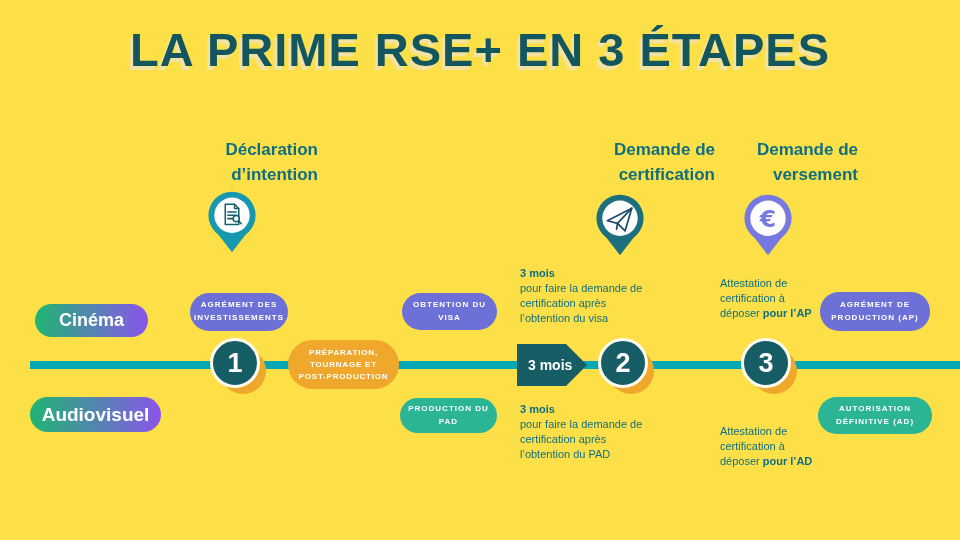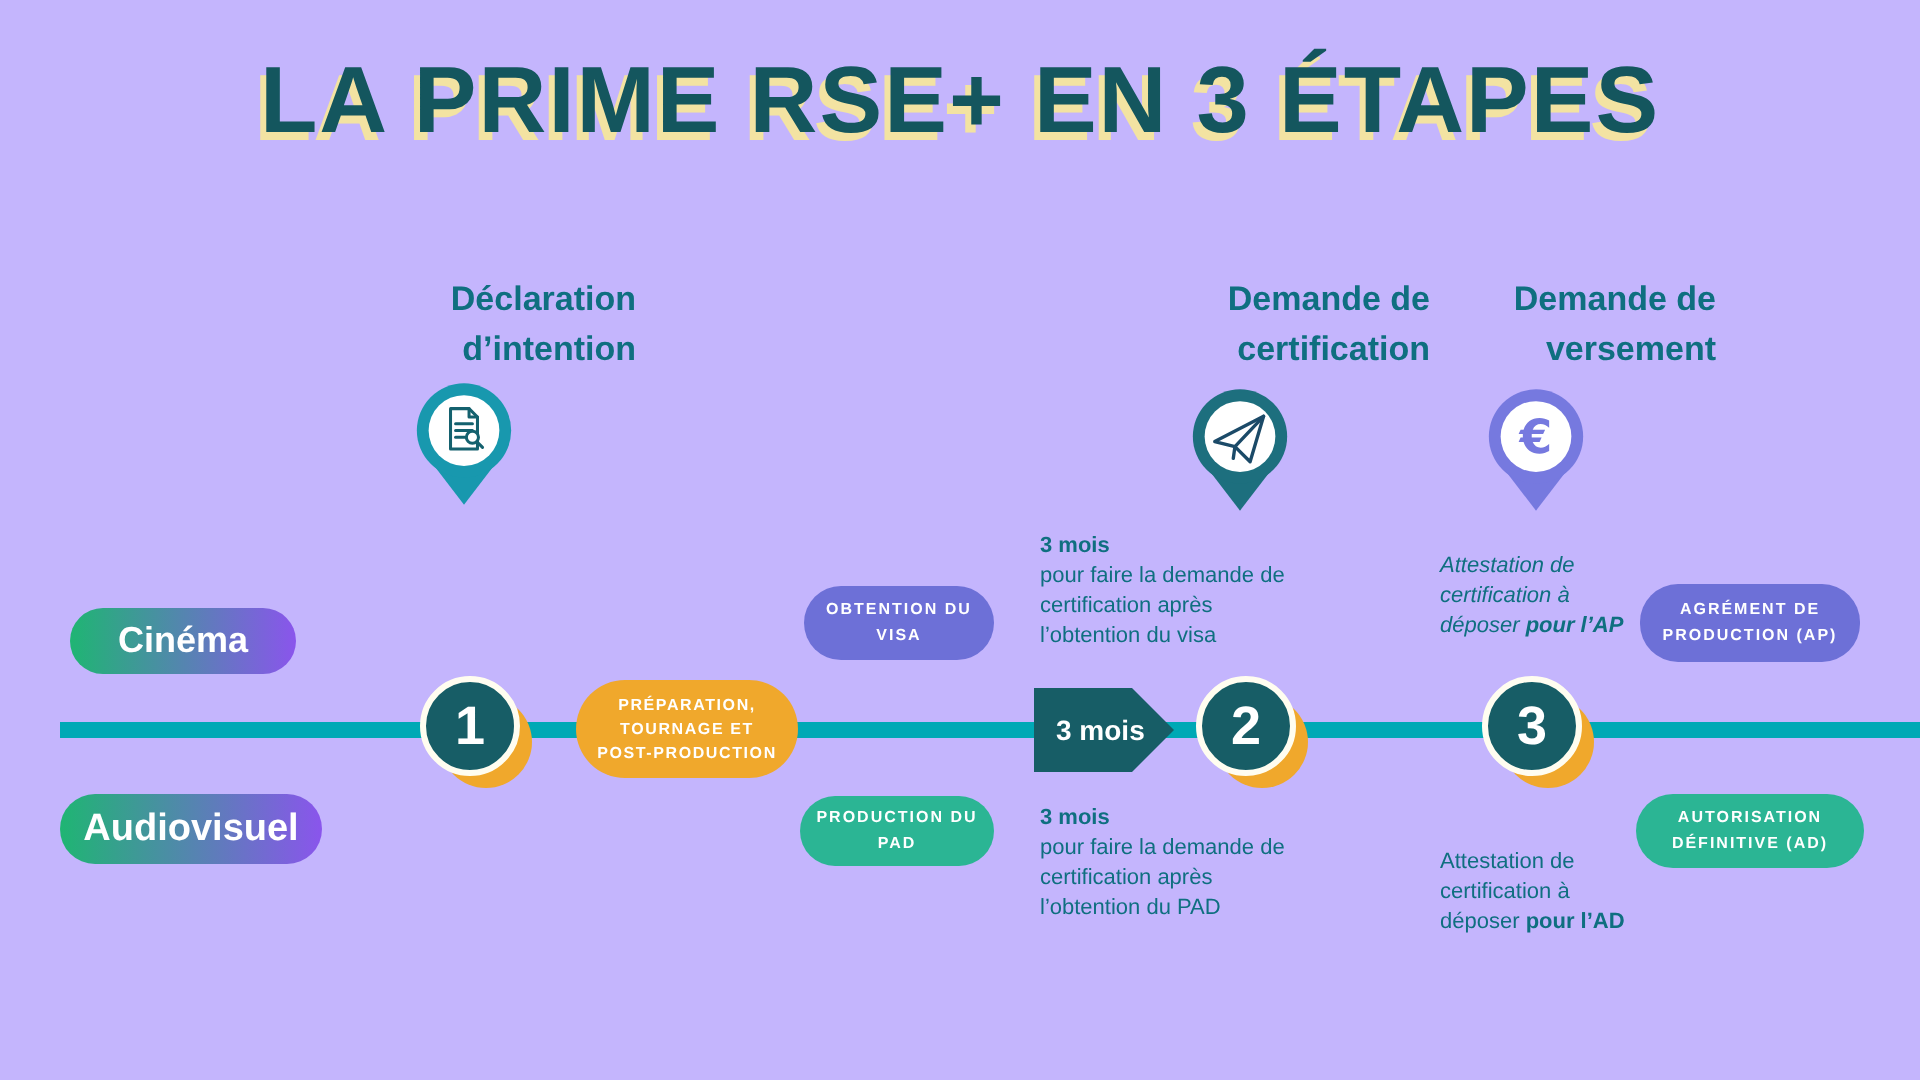--- a/index.html
+++ b/index.html
@@ -1,20 +1,20 @@
 <!DOCTYPE html>
 <html><head>
 <meta charset="utf-8">
 <style>
   * { margin:0; padding:0; box-sizing:border-box; }
   html,body { width:960px; height:540px; }
   body { font-family:"Liberation Sans", sans-serif; }
   .stage {
     position:relative; width:960px; height:540px;
-    background:#c4b5fd; overflow:hidden;
+    background:#fde047; overflow:hidden;
   }
   .title {
     position:absolute; top:22px; left:0; width:960px;
     text-align:center; font-size:47px; font-weight:800;
     color:#14565E; letter-spacing:1px;
     text-shadow:-3px 4px 0 #F3E3A2;
   }
   .step-header {
     position:absolute; text-align:right;
     font-size:17px; font-weight:700; color:#0F6F80; line-height:1.45;
@@ -81,21 +81,21 @@
     position:absolute; width:130px; color:#0F6F80; font-size:11px;
     line-height:1.35;
   }
   .note b { display:block; }
   .note1 { left:520px; top:266px; }
   .note2 { left:520px; top:402px; }
   .attest {
     position:absolute; width:95px; color:#0F6F80; font-size:11px;
     line-height:1.35;
   }
-  .att1 { left:720px; top:276px;font-style:italic; }
+  .att1 { left:720px; top:276px; }
   .att2 { left:720px; top:424px; }
 </style>
 </head>
 <body>
 
 <div class="stage">
 
   <div class="title">LA PRIME RSE+ EN 3 ÉTAPES</div>
 
   <div class="step-header hdr1">Déclaration d’intention</div>
@@ -152,20 +152,21 @@
   </div>
   <div class="num-wrap num3">
     <div class="gold"></div>
     <div class="disc">3</div>
   </div>
 
   <div class="phase-pill">PRÉPARATION, TOURNAGE ET POST-PRODUCTION</div>
   <div class="arrow-3mois">3 mois</div>
 
   <div class="track-label lab-cinema">Cinéma</div>
+  <div class="pill purple p-agr-inv">AGRÉMENT DES INVESTISSEMENTS</div>
   <div class="pill purple p-visa">OBTENTION DU VISA</div>
   <div class="note note1">
     <b>3 mois</b><span>pour faire la demande de certification après l’obtention du visa</span>
   </div>
   <div class="attest att1">
     <span>Attestation de certification à déposer </span><b>pour l’AP</b>
   </div>
   <div class="pill purple p-ap">AGRÉMENT DE PRODUCTION (AP)</div>
 
   <div class="track-label lab-av">Audiovisuel</div>

